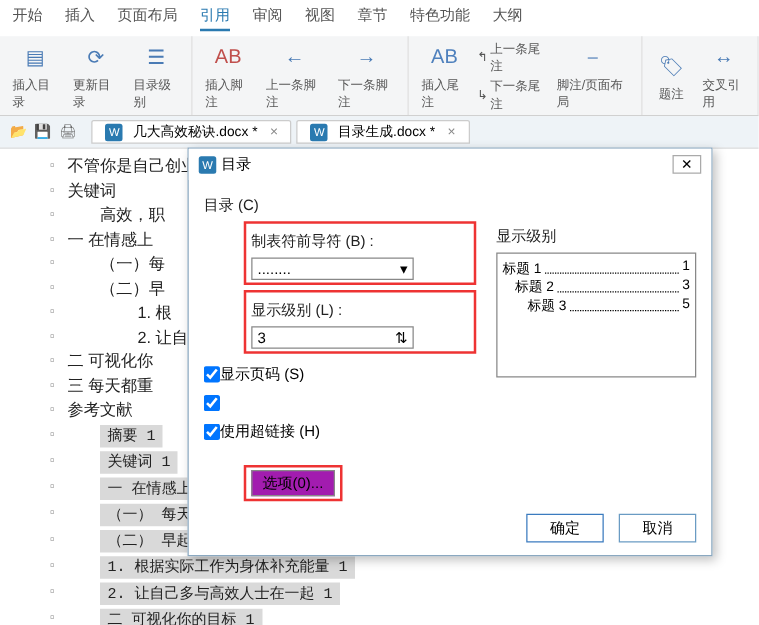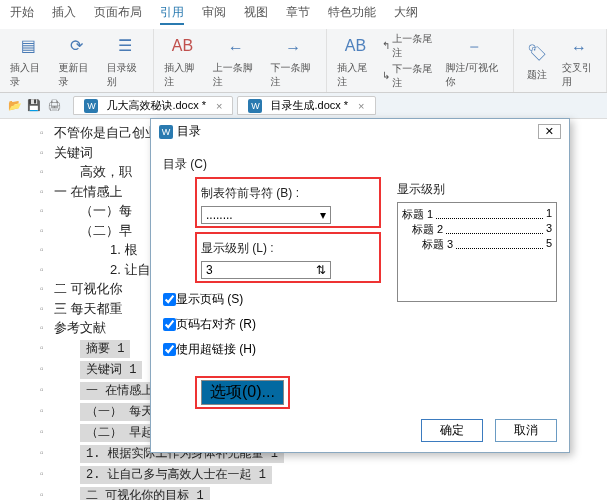--- a/index.html
+++ b/index.html
@@ -30,21 +30,21 @@
 .red-box { border: 2px solid #e33; padding: 2px 4px; margin-bottom: 4px; margin-left: 32px; }
 .combo, .spin { width: 130px; border: 1px solid #888; font-size: 12px; padding: 1px 4px; background: #fff; display: flex; justify-content: space-between; align-items: center; }
 .chk { display: flex; align-items: center; gap: 0; font-size: 12px; margin: 8px 0; }
 .dlg-row { display: flex; gap: 16px; }
 .preview { border: 1px solid #888; width: 160px; height: 100px; padding: 4px; font-size: 11px; }
 .preview-line { display: flex; justify-content: space-between; }
 .dots { flex: 1; border-bottom: 1px dotted #000; margin: 0 3px 3px; }
 .dlg-btns { display: flex; justify-content: flex-end; gap: 12px; margin-top: 6px; align-items: center; }
 .dlg-btns button { padding: 2px 18px; border: 1px solid #6a9bc3; background: #fff; font-size: 12px; cursor: pointer; }
 .dlg-btns button.primary { border: 1px solid #3b7bbf; color: #000; }
-.opts-btn { border: 1px solid #888; padding: 1px 8px; font-size: 16px; background: #0369a1; display: inline-block; cursor: pointer; text-align: center; }
+.opts-btn { border: 1px solid #888; padding: 1px 8px; font-size: 12px; background: #a21caf; display: inline-block; cursor: pointer; text-align: center; }
 .wicon { width: 14px; height: 14px; background: #2a7ab0; color: #fff; font-size: 9px; display: inline-flex; align-items: center; justify-content: center; border-radius: 2px; margin-right: 4px; }
 </style>
 </head>
 <body>
 
 <div class="ribbon-tabs" id="ribbon-tabs">
     <span>开始</span>
     <span>插入</span>
     <span>页面布局</span>
     <span class="active">引用</span>
@@ -88,21 +88,21 @@
     <div class="ribbon-btn">
         <div class="ric" style="color:#4f81bd;">AB</div>
         <span>插入尾注</span>
       </div>
     <div class="ribbon-stack">
       <div>↰ <span>上一条尾注</span></div>
       <div>↳ <span>下一条尾注</span></div>
     </div>
     <div class="ribbon-btn">
         <div class="ric">⎯</div>
-        <span>脚注/可视化你</span>
+        <span>脚注/页面布局</span>
       </div>
   </div>
   <div class="ribbon-group">
     <div class="ribbon-btn">
         <div class="ric">🏷</div>
         <span>题注</span>
       </div>
     <div class="ribbon-btn">
         <div class="ric">↔</div>
         <span>交叉引用</span>
@@ -166,21 +166,20 @@
               <span>3</span>
               <span>⇅</span>
             </div>
         </div>
         <label class="chk">
             <input type="checkbox" checked="" style="">
             <span>显示页码 (S)</span>
           </label>
         <label class="chk">
             <input type="checkbox" checked="" style="">
-            <span>页码右对齐 (R)</span>
           </label>
         <label class="chk">
             <input type="checkbox" checked="" style="">
             <span>使用超链接 (H)</span>
           </label>
         <div style="height:10px;"></div>
         <div class="red-box" style="display:inline-block;">
           <span class="opts-btn">选项(0)...</span>
         </div>
       </div>

